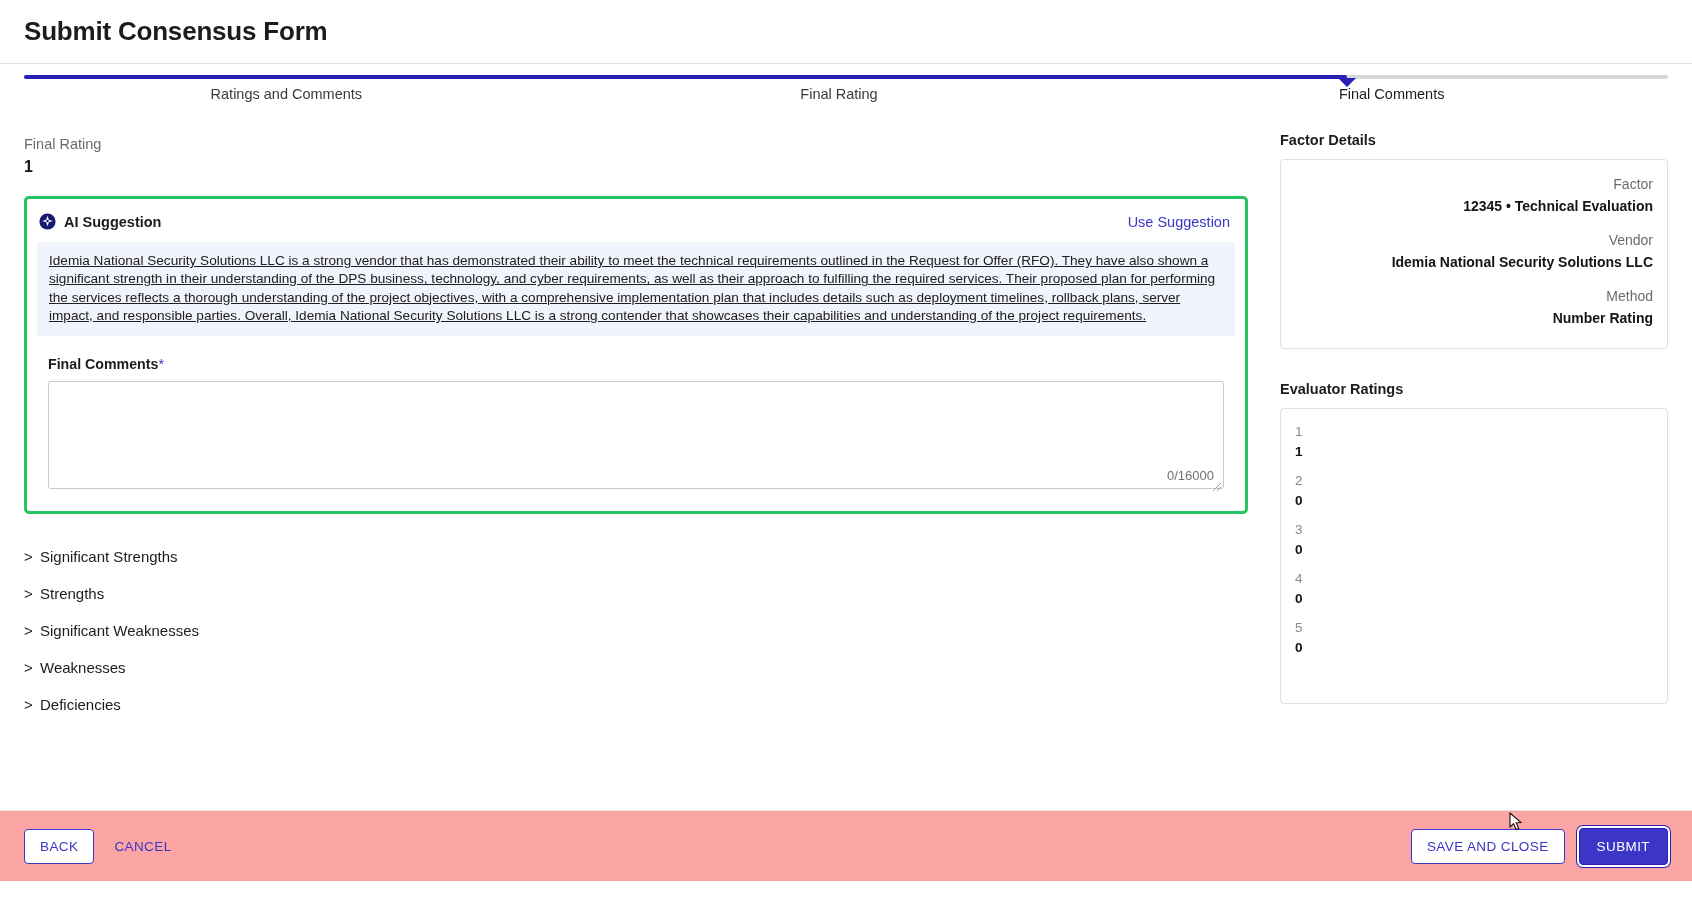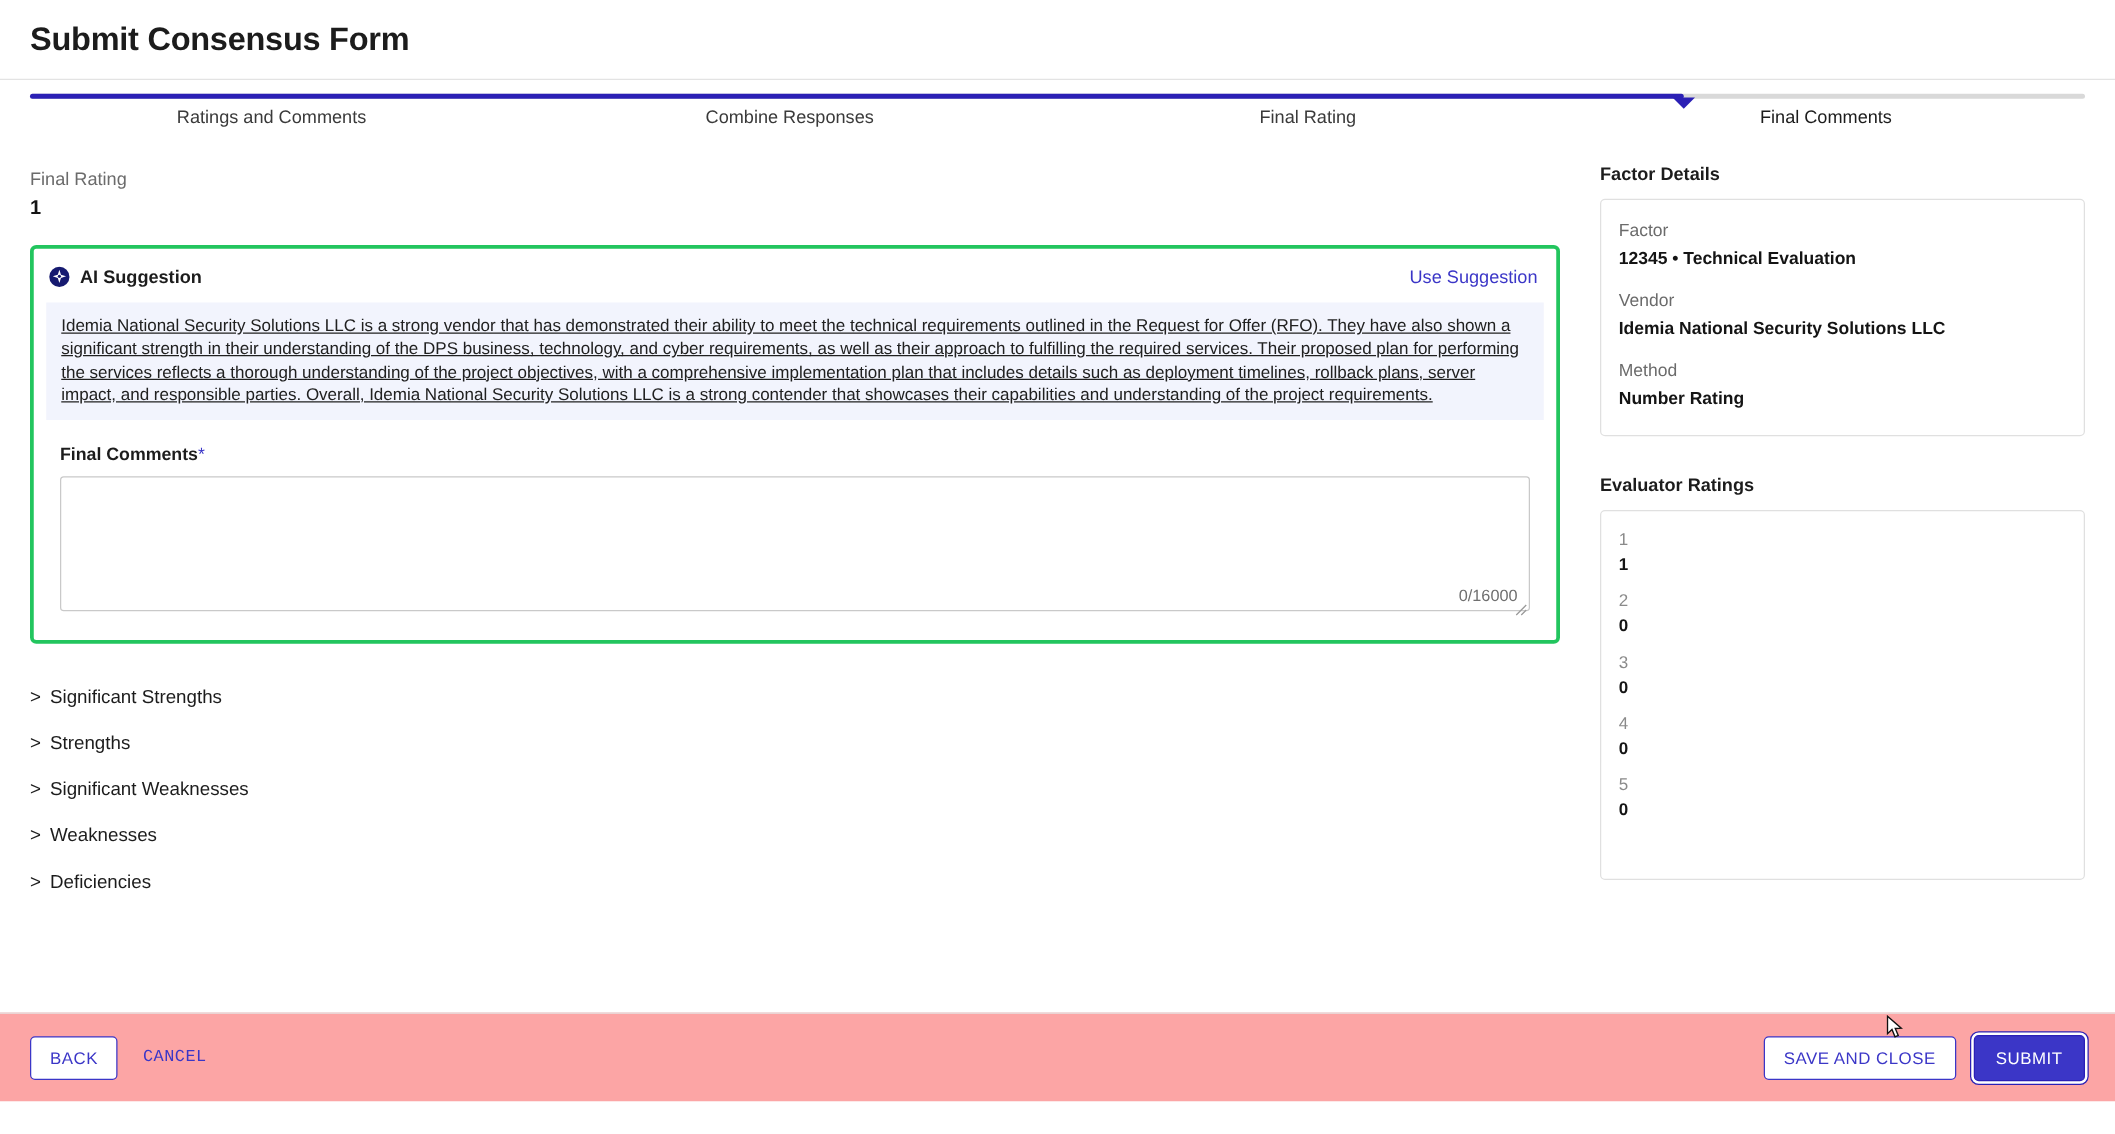--- a/index.html
+++ b/index.html
@@ -114,21 +114,21 @@
   .chev { font-size: 15px; color: #1c1c1c; line-height: 1; width: 8px; }
   .section-title { font-size: 15px; color: #1c1c1c; }
 
   
   .side-heading { font-size: 14.5px; font-weight: bold; color: #1c1c1c; margin-bottom: 11px; }
   .side-card {
     border: 1px solid #e0e0e0; border-radius: 4px;
     padding: 16px 14px 20px 14px;
     background: #fff;
   }
-  .kv { margin-bottom: 16px; }
+  .kv { margin-bottom: 16px; text-align: right; }
   .kv:last-child { margin-bottom: 0; }
   .kv-label { font-size: 14px; color: #6b6b6b; margin-bottom: 5px; }
   .kv-value { font-size: 14px; font-weight: bold; color: #141414; line-height: 1.35; }
   .ratings-block { margin-top: 32px; }
   .ratings-card {
     border: 1px solid #e0e0e0; border-radius: 4px;
     padding: 15px 14px 20px 14px;
     min-height: 296px;
     background: #fff;
   }
@@ -152,21 +152,20 @@
     border-radius: 4px; cursor: pointer;
     background: #fff;
   }
   .btn-outline {
     border: 1px solid #3b36c7; color: #3b36c7;
     padding: 9px 15px;
   }
   .btn-text {
     border: none; color: #3b36c7; background: transparent;
     padding: 9px 6px;
-    font-family: Liberation Mono, monospace;
   }
   .btn-primary {
     border: 1px solid #2b20b5; background: #3b36c7; color: #fff;
     padding: 10px 17px; position: relative;
     box-shadow: 0 0 0 2px #ffffff, 0 0 0 3px #2b20b5;
   }
   .cursor {
     position: absolute; left: 1509px; top: 812px;
     width: 14px; height: 20px; pointer-events: none;
   }
@@ -180,21 +179,20 @@
     <div class="header-title">Submit Consensus Form</div>
   </div>
 
   <div class="stepper">
     <div class="stepper-track">
       <div class="stepper-fill" id="stepper-fill" style="width: 80.5%;"></div>
     </div>
     <div class="stepper-marker" id="stepper-marker" style="left: calc(78.2163% + 24px);"></div>
     <div class="stepper-labels" id="stepper-labels">
         <div class="step-label">Ratings and Comments</div>
-        <div class="step-label">Combine Responses</div>
         <div class="step-label">Final Rating</div>
         <div class="step-label active">Final Comments</div>
       </div>
   </div>
 
   <div class="body-wrap">
 
     <div class="main-col">
 
       <div class="fr-label">Final Rating</div>

